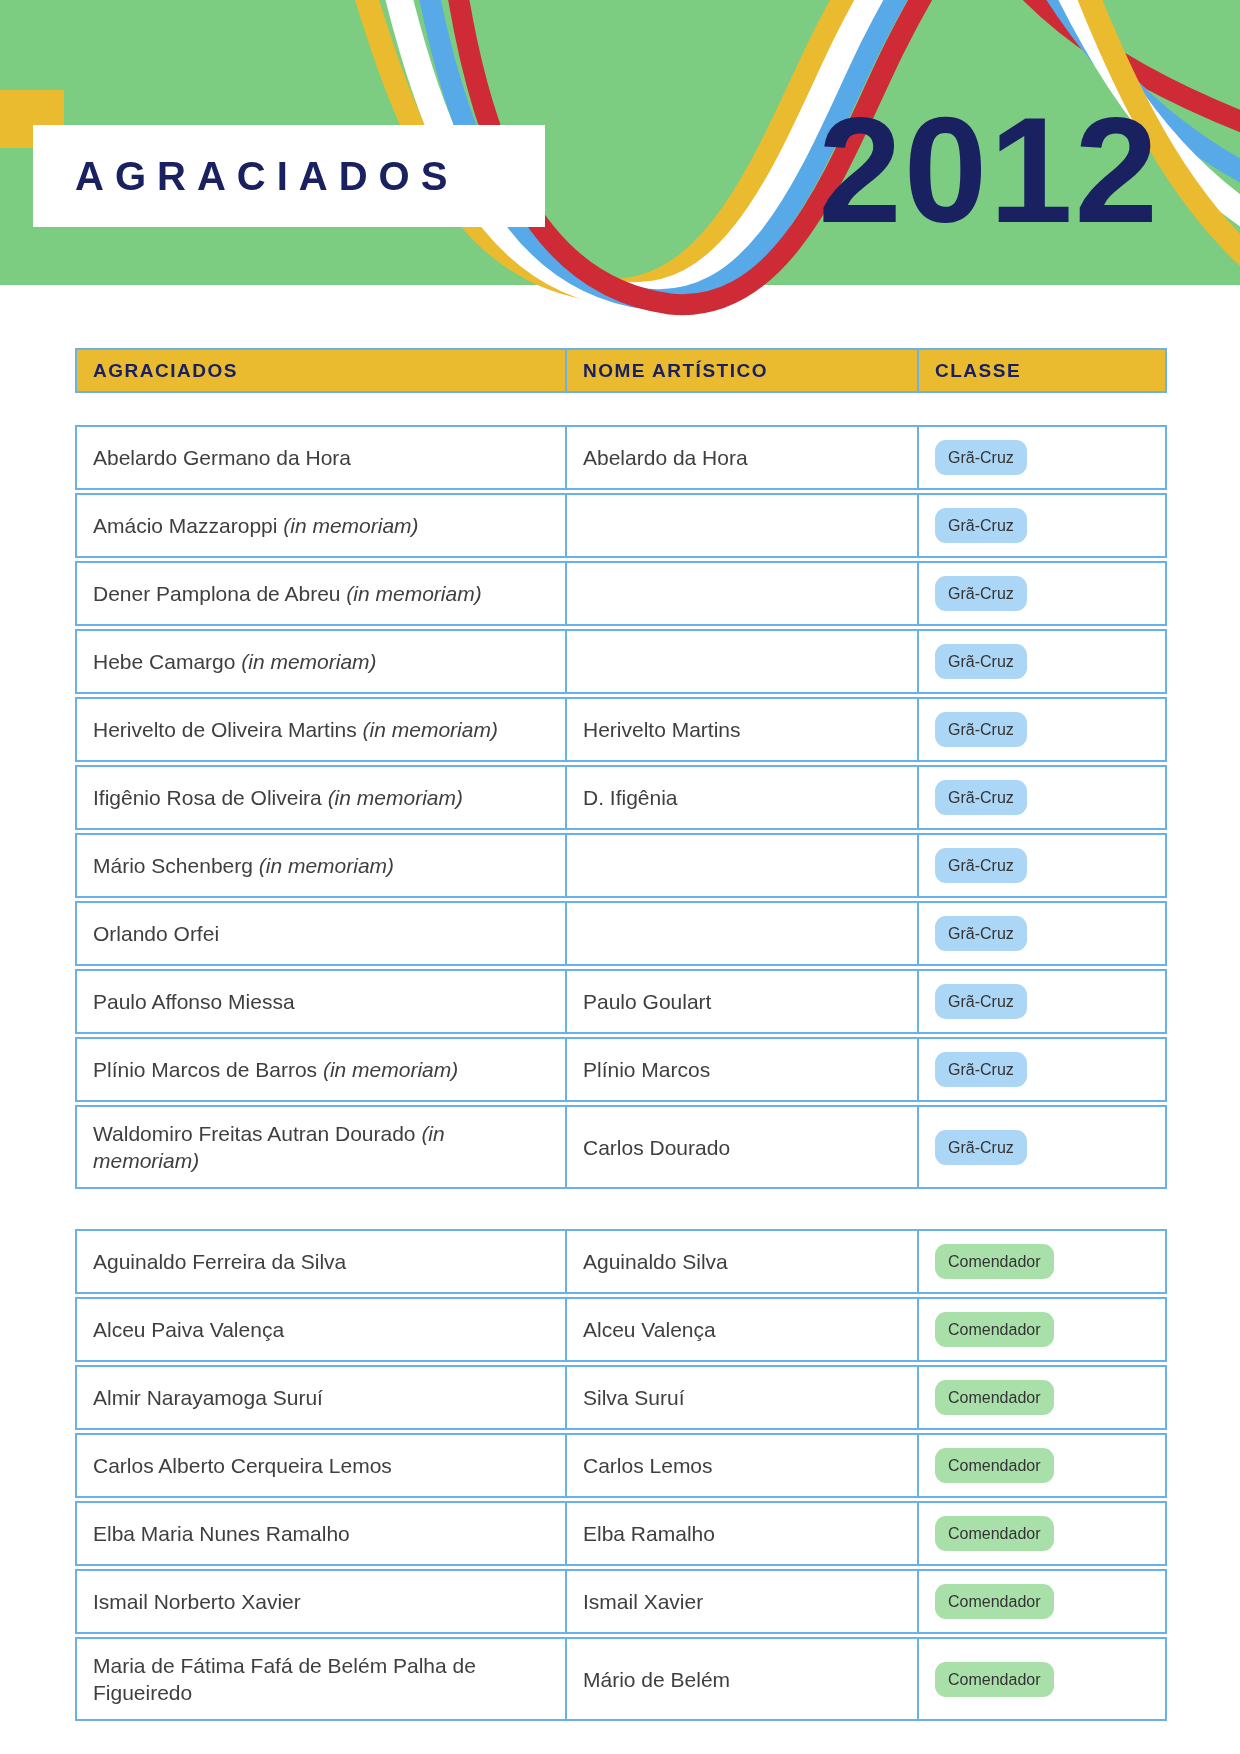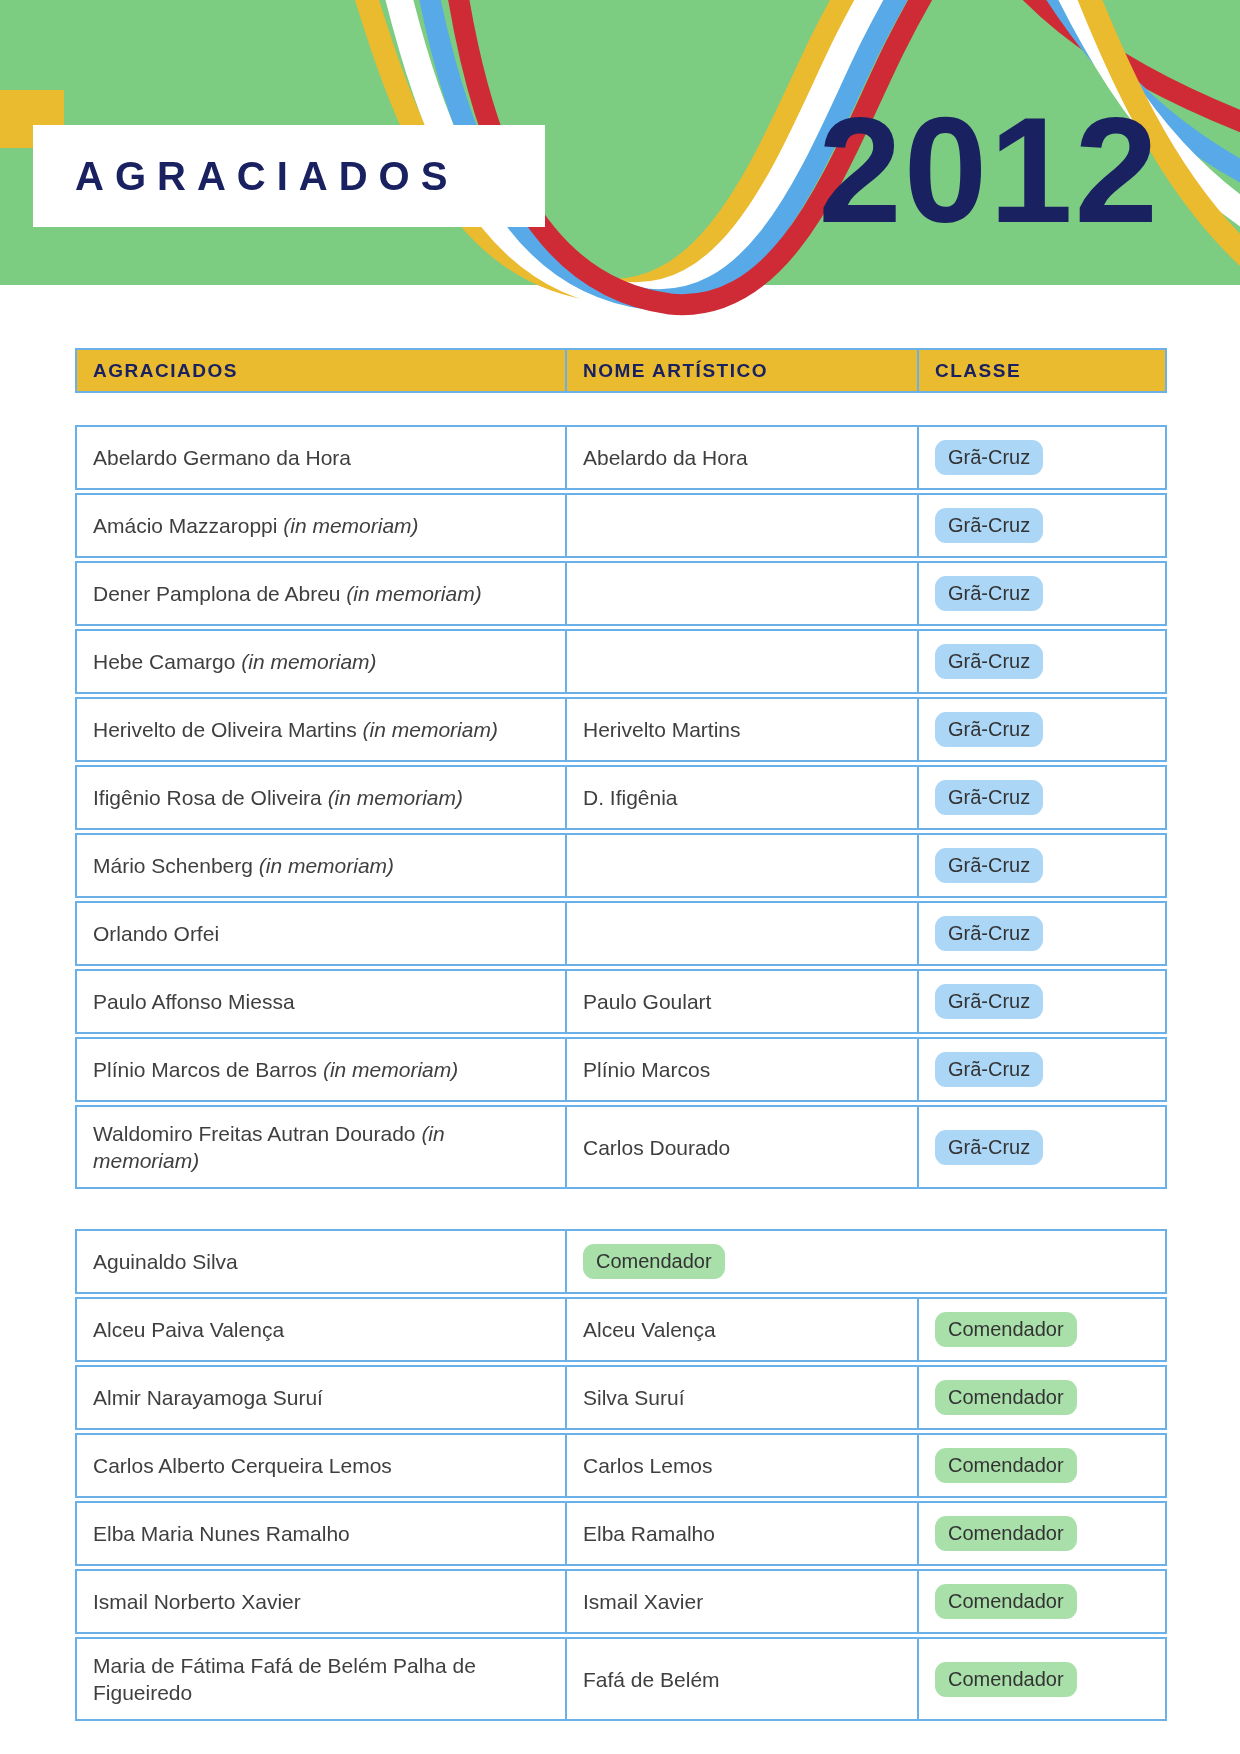--- a/index.html
+++ b/index.html
@@ -41,21 +41,21 @@
          border:2px solid var(--table-border);margin-bottom:32px;}
   .th{display:flex;align-items:center;padding:0 16px;font-size:19px;font-weight:bold;
       letter-spacing:1.5px;color:var(--navy);}
   .th + .th{border-left:2px solid var(--table-border);}
 
   .group-table + .group-table{margin-top:40px;}
   .row{border:2px solid var(--table-border);margin-bottom:3px;min-height:60px;align-items:stretch;background:#fff;}
   .cell{display:flex;align-items:center;padding:13px 16px;font-size:21px;line-height:27px;color:var(--body-text);}
   .cell + .cell{border-left:2px solid var(--table-border);}
   .cell .nm em{font-style:italic;}
-  .badge{display:inline-block;padding:4px 13px;border-radius:11px;font-size:20px;line-height:27px;color:#333;}
+  .badge{display:inline-block;padding:4px 13px;border-radius:11px;font-size:16px;line-height:27px;color:#333;}
   .badge-blue{background:var(--badge-blue-bg);}
   .badge-green{background:var(--badge-green-bg);}
 </style>
 </head>
 <body>
 
 <div class="page">
 
   <header class="banner">
     <svg class="ribbons" width="1240" height="345" viewBox="0 0 1240 345">
@@ -194,20 +194,23 @@
               <span class="nm">Carlos Dourado</span>
             </div>
             <div class="cell">
               <span class="badge badge-blue">Grã-Cruz</span>
             </div>
           </div>
         </div>
         <div class="group-table">
           <div class="row grid-cols">
             <div class="cell">
+              <span class="nm">Aguinaldo Ferreira da Silva</span>
+            </div>
+            <div class="cell">
               <span class="nm">Aguinaldo Silva</span>
             </div>
             <div class="cell">
               <span class="badge badge-green">Comendador</span>
             </div>
           </div>
           <div class="row grid-cols">
             <div class="cell">
               <span class="nm">Alceu Paiva Valença</span>
             </div>
@@ -260,21 +263,21 @@
             </div>
             <div class="cell">
               <span class="badge badge-green">Comendador</span>
             </div>
           </div>
           <div class="row grid-cols">
             <div class="cell">
               <span class="nm">Maria de Fátima Fafá de Belém Palha de Figueiredo</span>
             </div>
             <div class="cell">
-              <span class="nm">Fafá de Belém</span>
+              <span class="nm">Mário de Belém</span>
             </div>
             <div class="cell">
               <span class="badge badge-green">Comendador</span>
             </div>
           </div>
         </div>
       </div>
   </main>
 
 </div>

